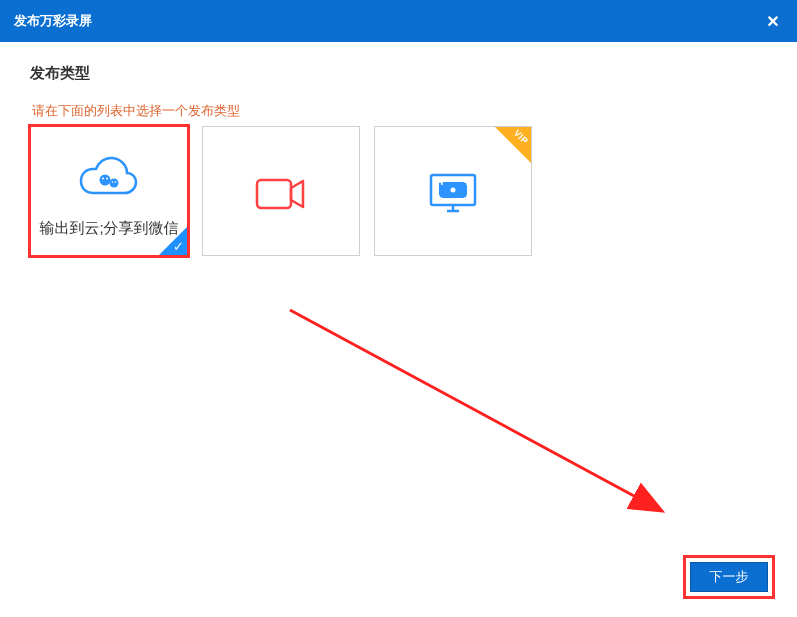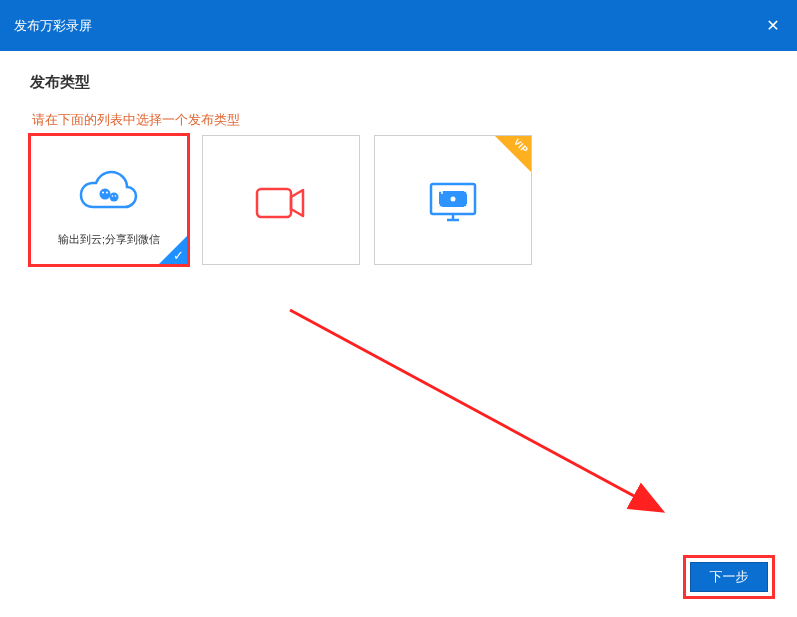--- a/index.html
+++ b/index.html
@@ -7,26 +7,26 @@
       font-family: "Microsoft YaHei", Arial, sans-serif;
       background: #fff;
       width: 797px;
       height: 617px;
       overflow: hidden;
       position: relative;
     }
     .titlebar {
       background: #0a6fd1;
       color: #fff;
-      height: 51px;
+      height: 42px;
       display: flex;
       align-items: center;
       padding: 0 14px;
       font-size: 13px;
-      font-weight: normal;
+      font-weight: bold;
       justify-content: space-between;
     }
     .close-btn {
       color: #fff;
       font-size: 16px;
       cursor: pointer;
       width: 20px;
       text-align: center;
     }
     .content {
@@ -85,21 +85,21 @@
     .option-icon {
       width: 60px;
       height: 50px;
       margin-top: 22px;
       margin-bottom: 18px;
       display: flex;
       align-items: center;
       justify-content: center;
     }
     .option-label {
-      font-size: 11px;
+      font-size: 15px;
       color: #333;
       text-align: center;
       padding: 0 6px;
       line-height: 1.3;
     }
     .vip-corner {
       position: absolute;
       top: 0;
       right: 0;
       width: 0;

